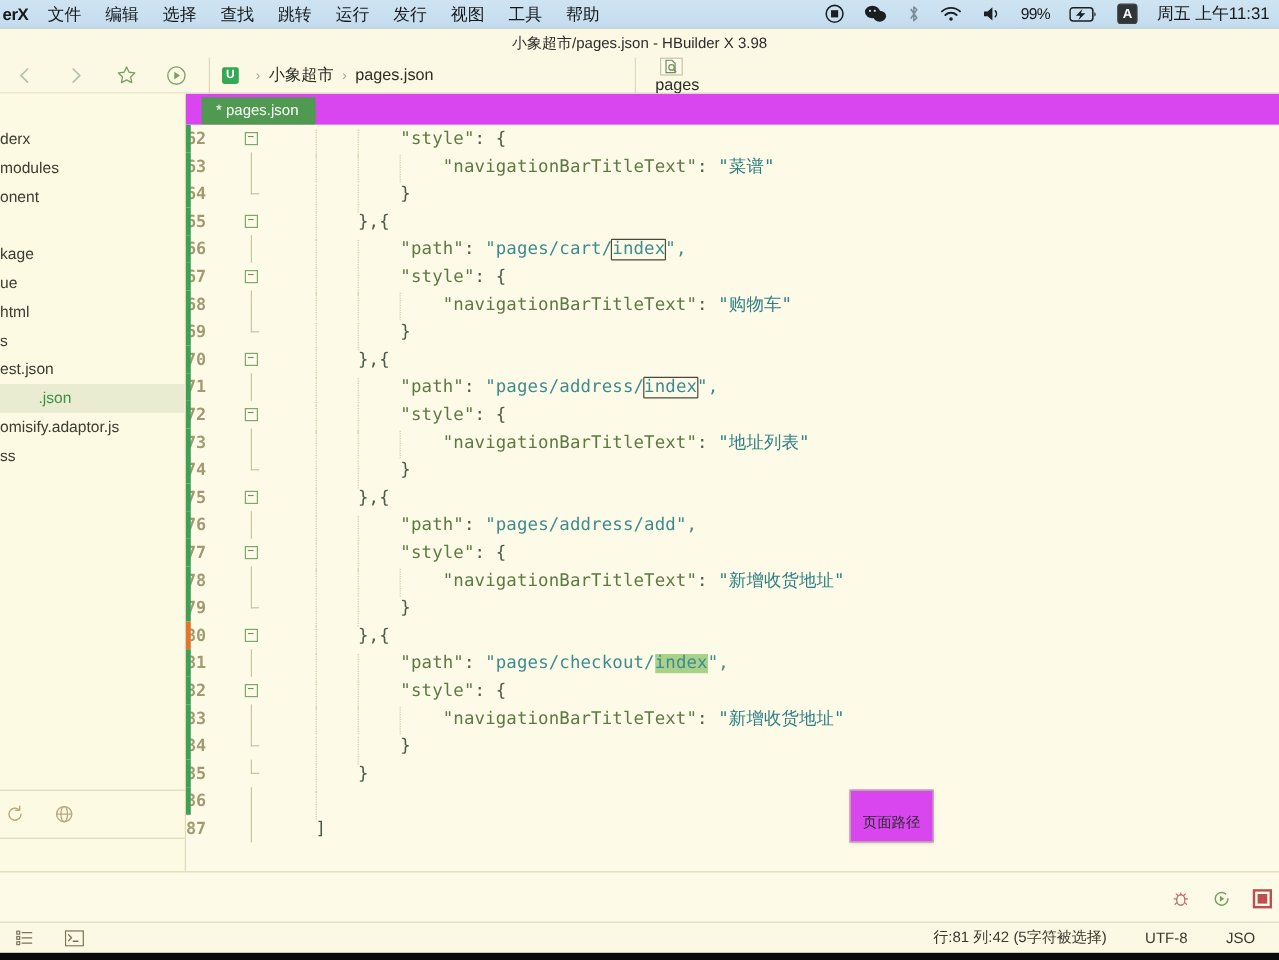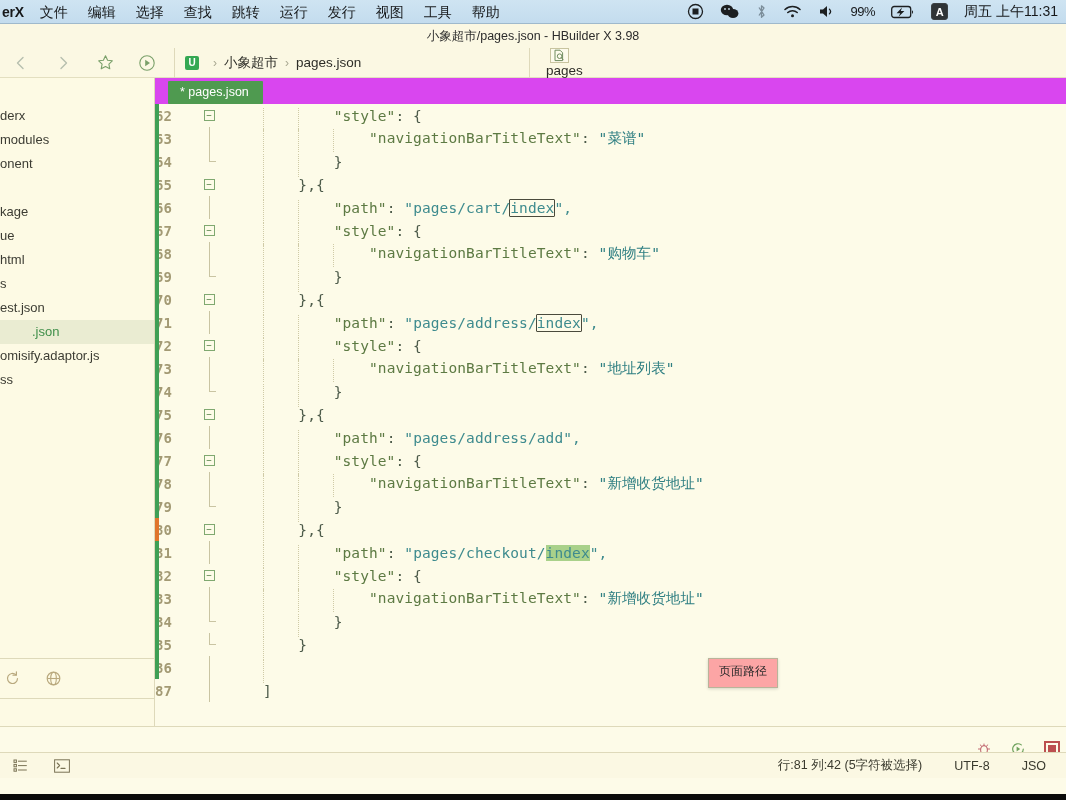--- a/index.html
+++ b/index.html
@@ -158,25 +158,25 @@
   .s { color: #3e8b8e; }          
   .cn { color: #2f7f82; }         
   .boxmatch {
     border: 1px solid #4a4a3c; padding: 0 0px; margin: 0 -1px;
     border-radius: 1px;
   }
   .selmatch { background: #a9d18a; }
 
   .tooltip {
     position: absolute; left: 553px; top: 580px;
-    background: #fca5a5; border: 1px solid #b9b49a;
+    background: #d946ef; border: 1px solid #b9b49a;
     box-shadow: 0 1px 3px rgba(0,0,0,0.16);
     font-family: "Liberation Sans", sans-serif;
     font-size: 12px; color: #2b2b2b;
-    padding: 4px 10px 7px 10px; white-space: nowrap;
+    padding: 18px 10px 7px 10px; white-space: nowrap;
   }
 
   
   .console {
     height: 72px; width: 100%; background: #fdfbe8;
     border-top: 1px solid #ded9ba; position: relative;
   }
   .console .ctools {
     position: absolute; right: 6px; top: 14px; display: flex; align-items: center; gap: 18px;
   }
@@ -185,21 +185,21 @@
   .cico.run { color: #6fa35e; }
   .stopsq {
     width: 16px; height: 16px; border: 2px solid #bc4f4f; background: #fdfbe8;
     display: flex; align-items: center; justify-content: center;
   }
   .stopsq i { display: block; width: 8px; height: 8px; background: #bc4f4f; }
   .cleft-line { position: absolute; left: 0; top: 46px; width: 40px; height: 2px; background: #4f8a58; }
 
   
   .statusbar {
-    position: absolute; left: 0; bottom: 22px; width: 1066px; height: 26px;
+    position: absolute; left: 0; bottom: 6px; width: 1066px; height: 26px;
     background: #fbf8e3; border-top: 1px solid #ded9ba;
     display: flex; align-items: center;
     font-size: 12.5px; color: #3a3a2e;
   }
   .sb-ico { padding: 0 13px; color: #7a7355; font-size: 14px; display:flex; align-items:center;}
   .sb-right { margin-left: auto; display: flex; align-items: center; padding-right: 4px; }
   .sb-item { padding: 0 16px; white-space: nowrap; }
   .bottomstrip {
     position: absolute; left: 0; bottom: 0; width: 1066px; height: 6px; background: #0b0b0b;
   }

